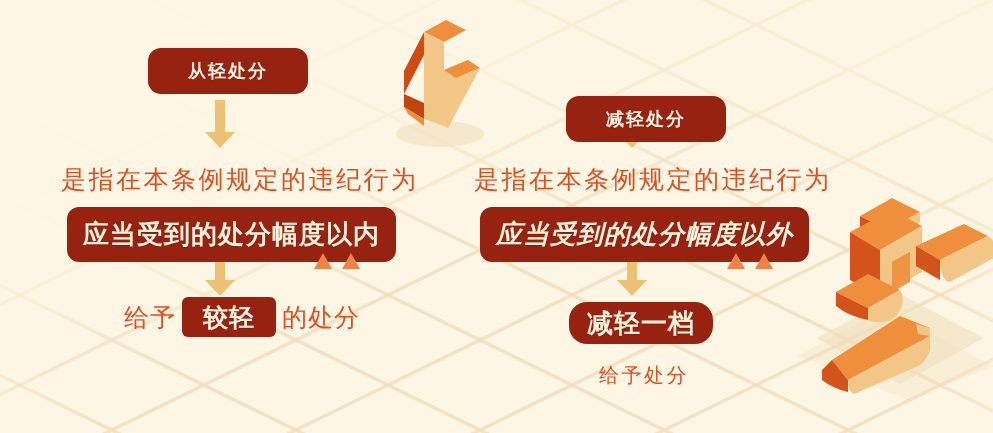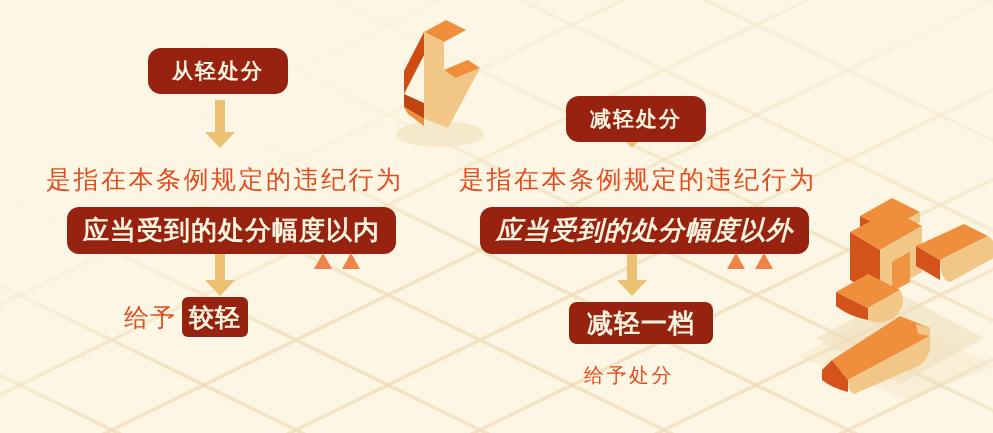--- a/index.html
+++ b/index.html
@@ -48,59 +48,60 @@
     font-weight: bold;
     letter-spacing: 2px;
     display: flex;
     align-items: center;
     justify-content: center;
     white-space: nowrap;
     z-index: 6;
     text-shadow: 0 1px 0 rgba(0,0,0,0.12);
   }
   .badge.title {
-    font-size: 21px;
+    font-size: 18px;
     height: 46px;
-    padding: 0 24px;
+    padding: 0 40px;
     border-radius: 13px;
   }
   .badge.wide {
     font-size: 26px;
-    height: 47px;
+    height: 55px;
     padding: 0 16px;
     letter-spacing: 1px;
     border-radius: 12px;
   }
   .badge.inline-pill {
     position: static;
     display: inline-flex;
     font-size: 25px;
     height: 40px;
-    padding: 0 7px;
+    padding: 0 21px;
     border-radius: 6px;
     vertical-align: middle;
     letter-spacing: 1px;
     margin: 0 6px;
   }
   .badge.result {
     font-size: 26px;
     height: 42px;
     padding: 0 18px;
-    border-radius: 8px;
+    border-radius: 18px;
     letter-spacing: 1px;
     text-align: center;
   }
 
   .redtext {
     position: absolute;
     color: #e04e20;
     font-size: 25px;
     letter-spacing: 2.5px;
     white-space: nowrap;
     z-index: 6;
+    margin-left: 15px;
   }
   .redline {
     position: absolute;
     color: #e04e20;
     font-size: 25px;
     letter-spacing: 1px;
     white-space: nowrap;
     z-index: 6;
     display: flex;
     align-items: center;
@@ -219,20 +220,21 @@
   <svg class="flatarrow" style="left:200px; top:252px; width:40px; height:46px;" viewBox="0 0 40 46">
     <rect x="15" y="0" width="10" height="30" fill="#edc173"></rect>
     <path d="M5,28 L35,28 L20,44 Z" fill="#edc173"></path>
   </svg>
 
   <div class="redline" style="left:124px; top:297px;">
     <span>给予</span>
     <span class="badge inline-pill">
       <span>较轻</span>
     </span>
+    <span>的处分</span>
   </div>
 
   <div class="badge title" style="left:566px; top:48px;margin-top:48px;">
     <span>减轻处分</span>
   </div>
 
   <svg class="flatarrow" style="left:612px; top:100px; width:40px; height:50px;" viewBox="0 0 40 50">
     <rect x="15" y="0" width="10" height="34" fill="#edc173"></rect>
     <path d="M5,32 L35,32 L20,48 Z" fill="#edc173"></path>
   </svg>

